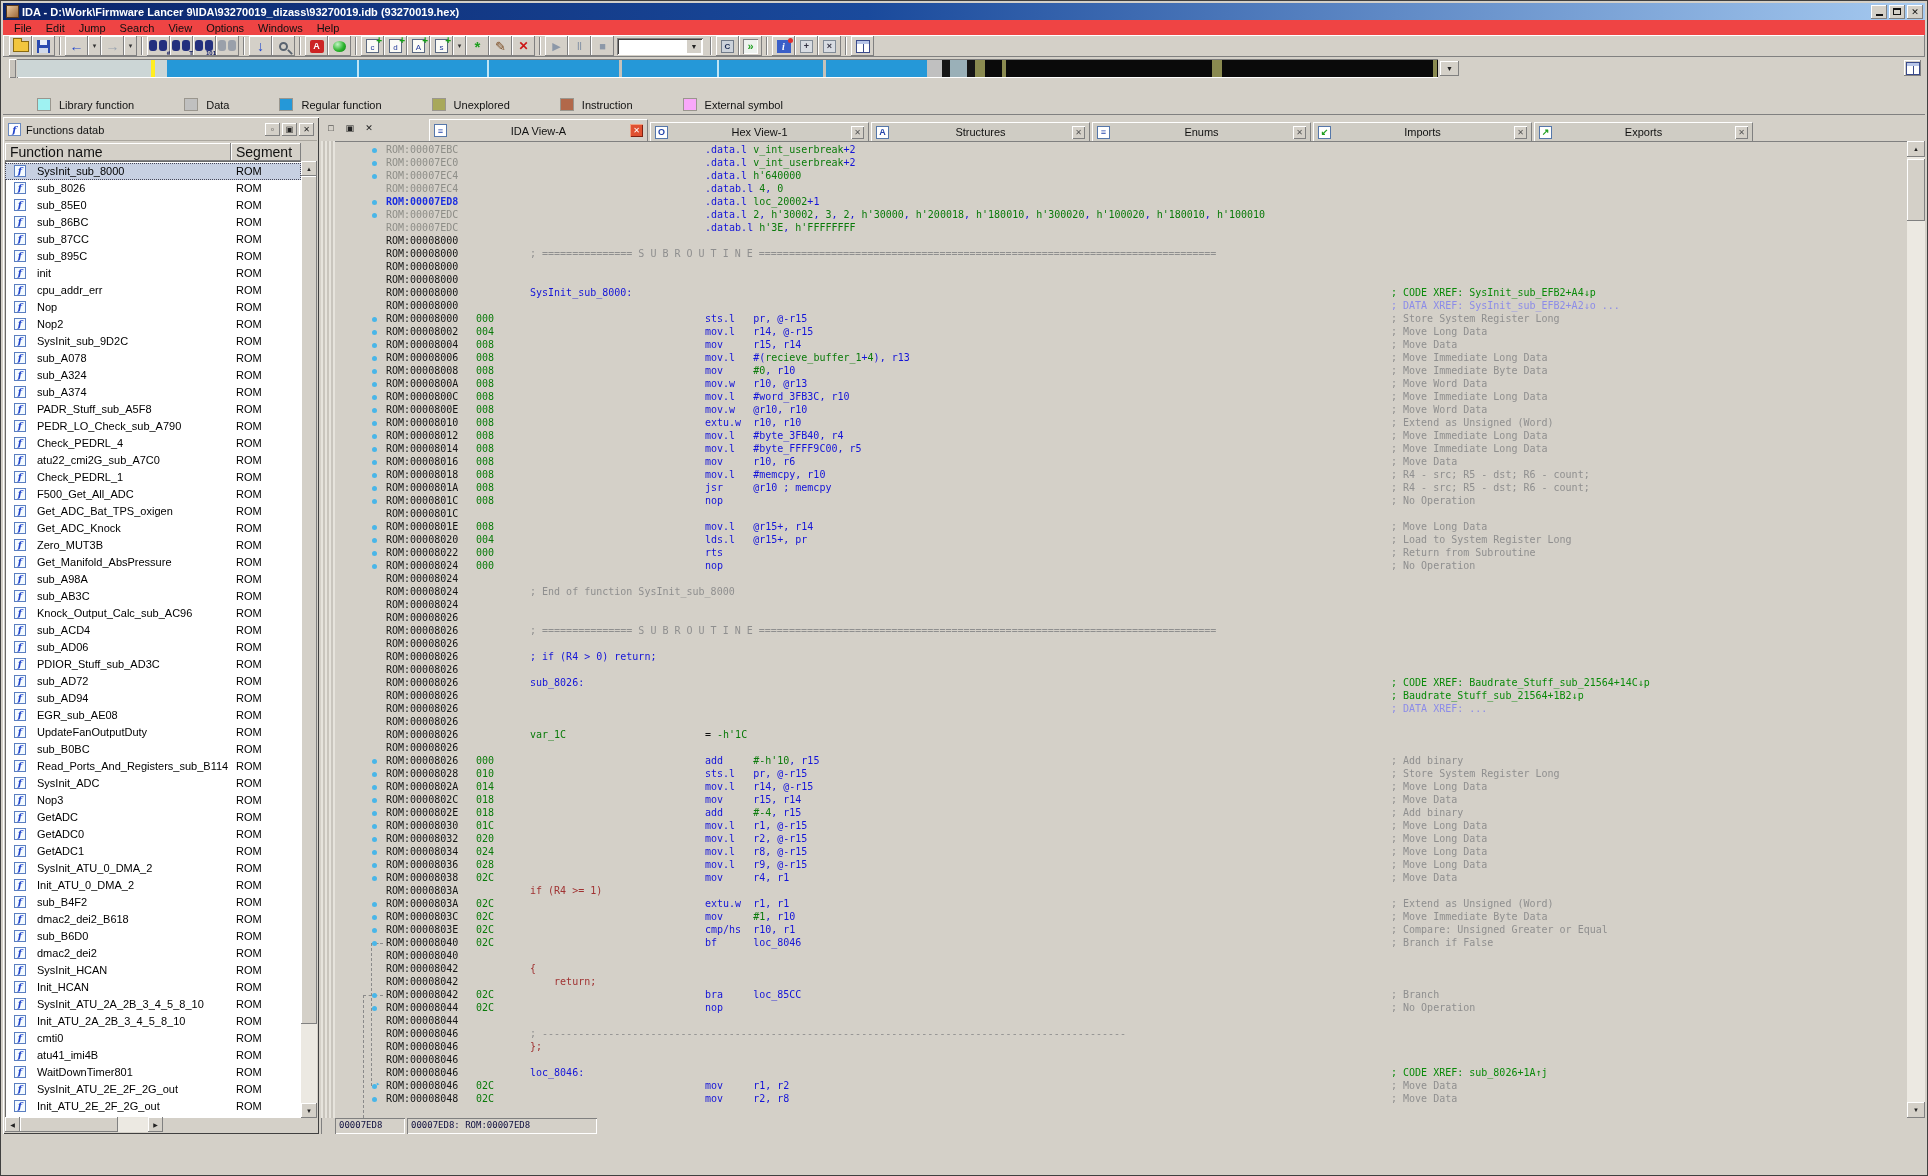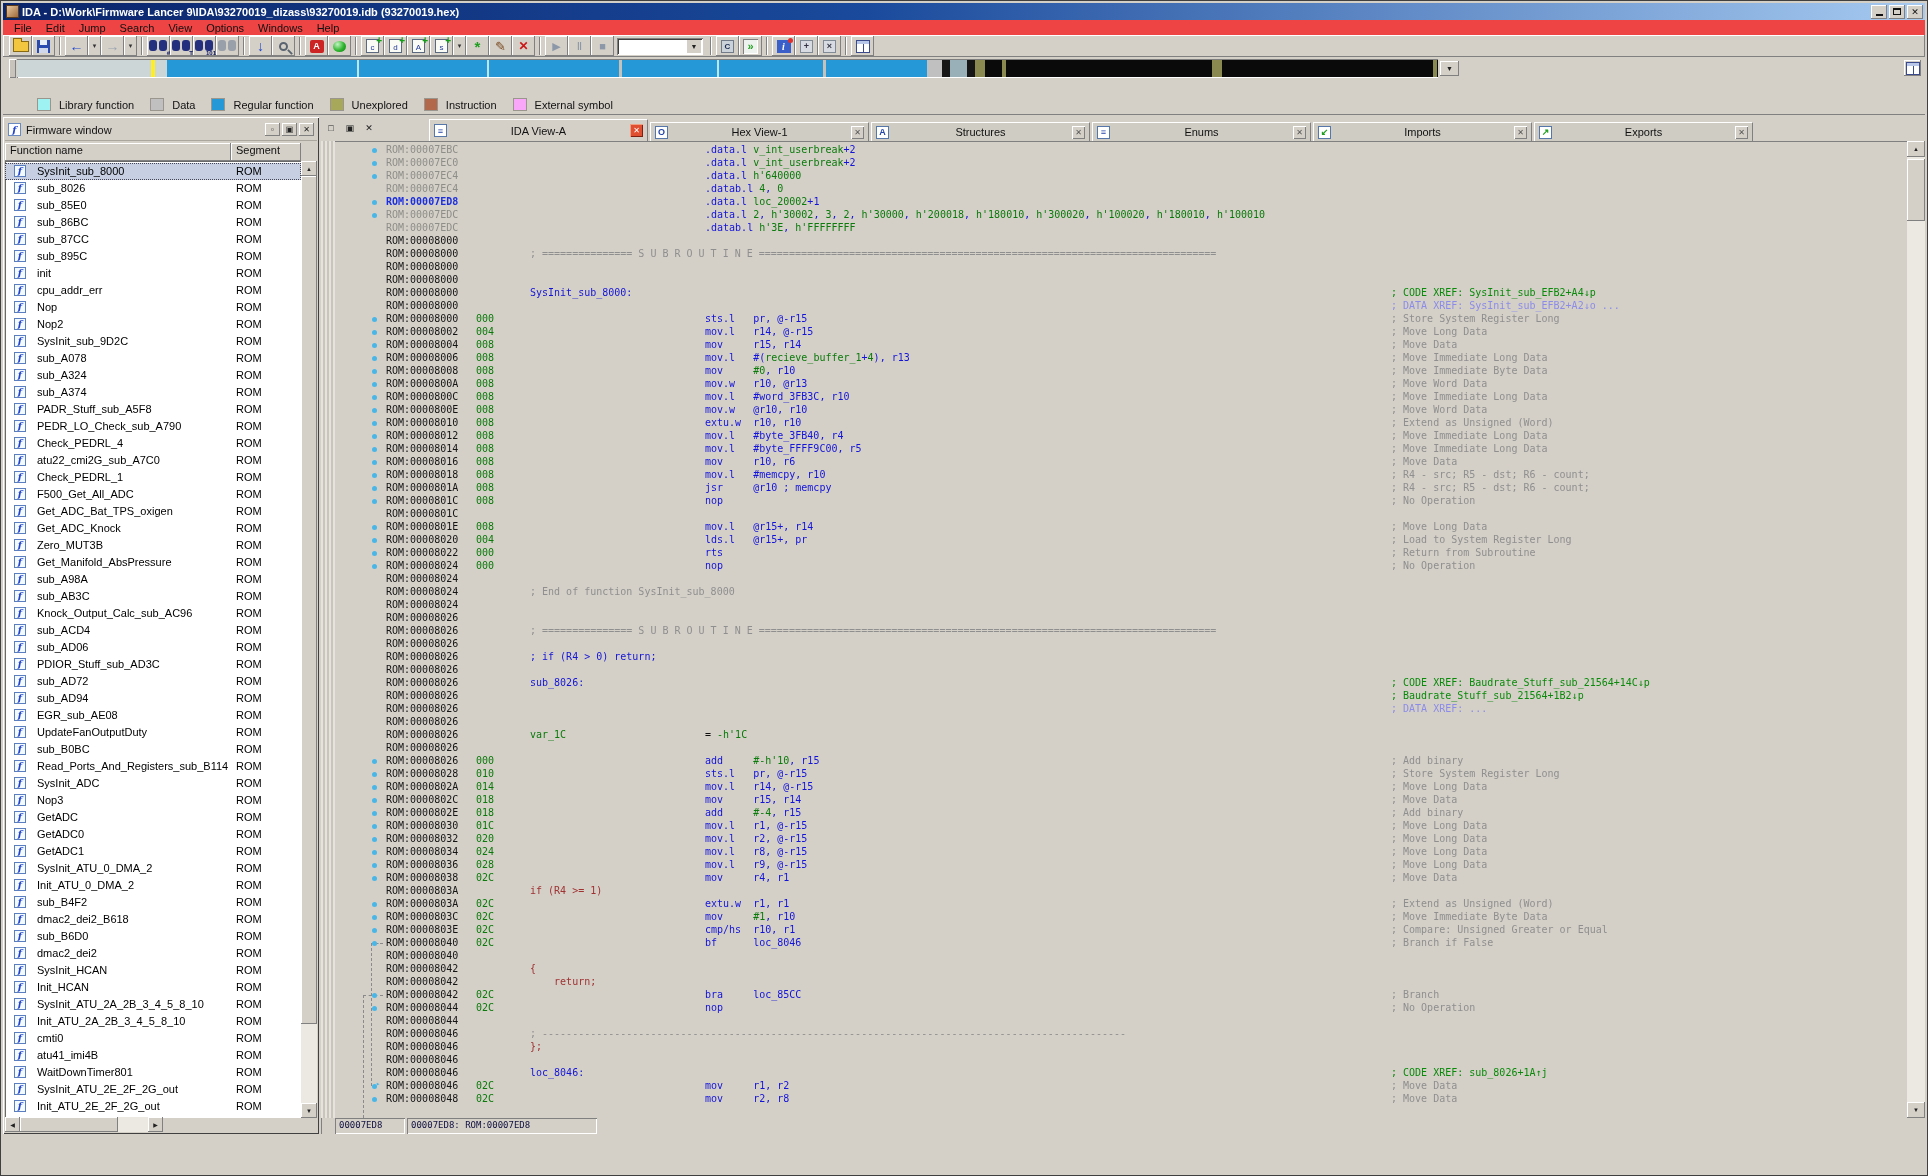--- a/index.html
+++ b/index.html
@@ -90,39 +90,39 @@
   .band { position:absolute; left:14px; top:2px; width:1421px; height:19px; background:#cdd4d4;
           box-shadow:inset 1px 1px 0 #808080, inset -1px -1px 0 #fff; overflow:hidden; }
   .bseg { position:absolute; top:1px; bottom:1px; }
   .band-drop { position:absolute; left:1437px; top:4px; width:19px; height:15px; background:#d4d0c8;
                display:flex; align-items:center; justify-content:center; font-size:7px; color:#222; }
   .band-endicon { position:absolute; right:4px; top:3px; width:17px; height:16px; background:#d4d0c8;
                   display:flex; align-items:center; justify-content:center; }
 
   
   .legend { position:absolute; left:2px; top:94px; right:2px; height:20px; background:#d4d0c8;
-            display:flex; align-items:center; padding-left:34px; gap:16px;
+            display:flex; align-items:center; padding-left:34px; gap:50px;
             border-bottom:1px solid #808080; }
   .litem { display:flex; align-items:center; gap:8px; font-size:11px; color:#111; }
   .lsw { width:14px; height:13px; border:1px solid #9a968e; }
 
   
   .funcwin { position:absolute; left:2px; top:116px; width:316px; height:1017px; background:#d4d0c8;
              box-shadow:inset 1px 1px 0 #fff, inset -1px -1px 0 #404040; }
   .fw-title { position:absolute; left:2px; top:2px; right:2px; height:22px; background:#d4d0c8;
               display:flex; align-items:center; padding:0 3px; border-bottom:1px solid #aaa69e; }
   .fw-ticon { width:13px; height:13px; background:#fdfdff; border:1px solid #6a8ac0; color:#2244cc;
               font-family:"DejaVu Serif",serif; font-style:italic; font-weight:bold; font-size:10px;
               line-height:11px; text-align:center; margin-right:5px; }
   .fw-titletext { font-size:11px; color:#111; }
   .fw-tbtns { margin-left:auto; display:flex; gap:2px; }
   .fwb { width:15px; height:13px; background:#d4d0c8; font-size:8px; color:#222;
          display:flex; align-items:center; justify-content:center; }
   .fw-cols { position:absolute; left:2px; top:26px; width:296px; height:18px; display:flex; }
-  .fw-col { background:#d4d0c8; font-size:11px; color:#111; padding:1px 0 0 5px; }
+  .fw-col { background:#d4d0c8; font-size:14px; color:#111; padding:1px 0 0 5px; }
   .fw-list { position:absolute; left:2px; top:44px; width:296px; height:957px; background:#fff;
              overflow:hidden; box-shadow:inset 1px 1px 0 #6a6a6a, inset -1px 0 0 #fff; padding-top:2px; }
   .fr { position:relative; height:17px; width:100%; }
   .fr.sel { background:#c7d0e2; outline:1px dotted #445; outline-offset:-1px; }
   .fr .fi { position:absolute; left:9px; top:2px; width:12px; height:12px; background:#f4fbff;
             border:1px solid #5a7ec0; color:#2244cc; font-family:"DejaVu Serif",serif; font-style:italic;
             font-weight:bold; font-size:10px; line-height:10px; text-align:center; }
   .fr .fn { position:absolute; left:32px; top:2px; font-size:11px; color:#000; white-space:nowrap; }
   .fr .fs { position:absolute; left:231px; top:2px; font-size:11px; color:#000; }
   .fw-vscroll { position:absolute; right:2px; top:44px; width:16px; height:957px; background:#ece9e2; }
@@ -383,21 +383,21 @@
       </div>
       <div class="litem">
         <span class="lsw" style="background: rgb(249, 168, 249);"></span>
         <span>External symbol</span>
       </div>
     </div>
 
   <div class="funcwin">
     <div class="fw-title">
       <span class="fw-ticon">f</span>
-      <span class="fw-titletext">Firmware window</span>
+      <span class="fw-titletext">Functions datab</span>
       <span class="fw-tbtns">
         <span class="fwb raised-soft">▫</span>
         <span class="fwb raised-soft">▣</span>
         <span class="fwb raised-soft">✕</span>
       </span>
     </div>
     <div class="fw-cols">
       <div class="fw-col raised-soft" style="width:226px">Function name</div>
       <div class="fw-col raised-soft" style="width:70px">Segment</div>
     </div>

